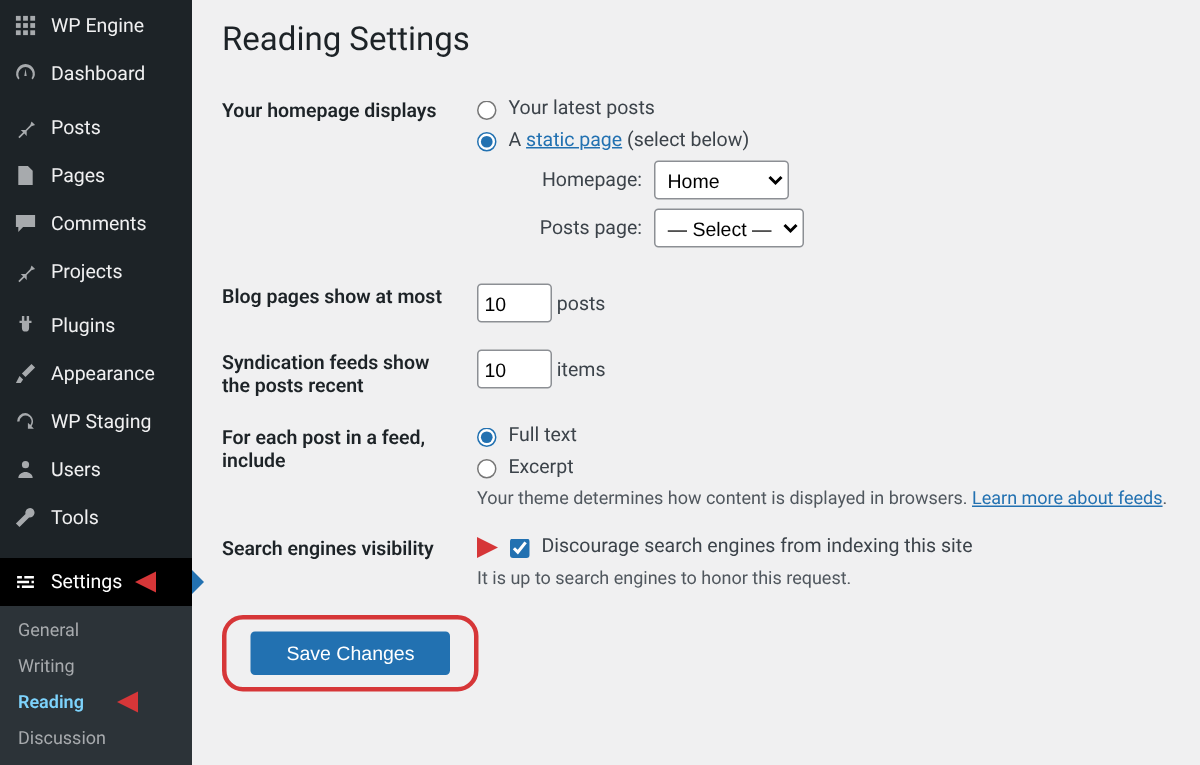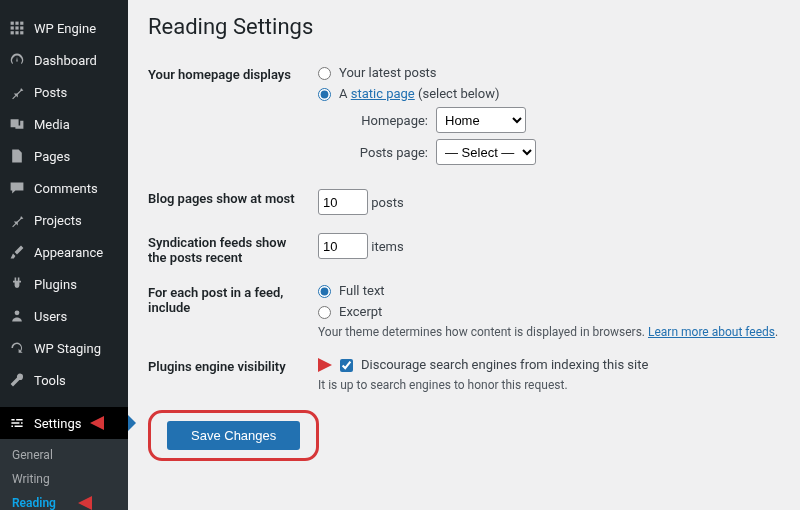--- a/index.html
+++ b/index.html
@@ -21,21 +21,21 @@
   }
   .menu-item {
     display: flex;
     align-items: center;
     padding: 7px 8px;
     color: #f0f0f1;
     cursor: pointer;
     font-size: 13px;
     position: relative;
   }
-  .menu-item.top { padding-top: 19px; }
+  .menu-item.top { padding-top: 8px; }
   .menu-item .icon {
     width: 18px; height: 18px;
     margin-right: 8px;
     display: inline-flex; align-items: center; justify-content: center;
     color: #a7aaad;
   }
   .menu-item.current {
     background: #000000;
     color: #fff;
     margin-top: 11px;
@@ -55,21 +55,21 @@
     background: #2c3338;
     padding: 4px 0 6px 0;
   }
   .submenu-item {
     padding: 5px 12px;
     color: #a7aaad;
     cursor: pointer;
     font-size: 12px;
     position: relative;
   }
-  .submenu-item.active { color: #0ea5e9; font-weight: 600; }
+  .submenu-item.active { color: #7dd3fc; font-weight: 600; }
   .arrow-marker {
     position: absolute;
     left: 90px;
     top: 50%;
     transform: translateY(-50%);
     width: 0; height: 0;
     border-right: 14px solid #d63638;
     border-top: 7px solid transparent;
     border-bottom: 7px solid transparent;
   }
@@ -176,28 +176,20 @@
       <span class="icon">
           <svg viewBox="0 0 20 20">
             <path d="M12 2l6 6-3 1-4 4v4l-2-2-4 4-1-1 4-4-2-2h4l4-4 1-3z"></path>
           </svg>
         </span>
       <span>Posts</span>
     </div>
     <div class="menu-item">
       <span class="icon">
           <svg viewBox="0 0 20 20">
-            <path d="M2 4h10v10H2zM14 6h4v10h-10v-4h6z"></path>
-          </svg>
-        </span>
-      <span>Media</span>
-    </div>
-    <div class="menu-item">
-      <span class="icon">
-          <svg viewBox="0 0 20 20">
             <path d="M4 2h8l4 4v12H4zM6 8h8v1H6zm0 3h8v1H6zm0 3h6v1H6z"></path>
           </svg>
         </span>
       <span>Pages</span>
     </div>
     <div class="menu-item">
       <span class="icon">
           <svg viewBox="0 0 20 20">
             <path d="M2 3h16v10H8l-4 4v-4H2z"></path>
           </svg>
@@ -209,49 +201,49 @@
           <svg viewBox="0 0 20 20">
             <path d="M12 2l6 6-3 1-4 4v4l-2-2-4 4-1-1 4-4-2-2h4l4-4 1-3z"></path>
           </svg>
         </span>
       <span>Projects</span>
     </div>
     <div style="height:8px"></div>
     <div class="menu-item">
       <span class="icon">
           <svg viewBox="0 0 20 20">
+            <path d="M7 2v4H5v2h2v4a3 3 0 006 0V8h2V6h-2V2h-2v4H9V2z"></path>
+          </svg>
+        </span>
+      <span>Plugins</span>
+    </div>
+    <div class="menu-item">
+      <span class="icon">
+          <svg viewBox="0 0 20 20">
             <path d="M15 2l3 3-8 8-3-3zM5 12l3 3-2 3-4 0z"></path>
           </svg>
         </span>
       <span>Appearance</span>
     </div>
     <div class="menu-item">
       <span class="icon">
           <svg viewBox="0 0 20 20">
-            <path d="M7 2v4H5v2h2v4a3 3 0 006 0V8h2V6h-2V2h-2v4H9V2z"></path>
-          </svg>
-        </span>
-      <span>Plugins</span>
+            <path d="M10 3a7 7 0 00-7 7h2a5 5 0 119 3l-2-2v5h5l-2-2a7 7 0 00-5-11z"></path>
+          </svg>
+        </span>
+      <span>WP Staging</span>
     </div>
     <div class="menu-item">
       <span class="icon">
           <svg viewBox="0 0 20 20">
             <circle cx="10" cy="6" r="3"></circle>
             <path d="M4 17c0-3 3-5 6-5s6 2 6 5z"></path>
           </svg>
         </span>
       <span>Users</span>
-    </div>
-    <div class="menu-item">
-      <span class="icon">
-          <svg viewBox="0 0 20 20">
-            <path d="M10 3a7 7 0 00-7 7h2a5 5 0 119 3l-2-2v5h5l-2-2a7 7 0 00-5-11z"></path>
-          </svg>
-        </span>
-      <span>WP Staging</span>
     </div>
     <div class="menu-item">
       <span class="icon">
           <svg viewBox="0 0 20 20">
             <path d="M14 2a4 4 0 00-4 5L2 15l3 3 8-8a4 4 0 001-8z"></path>
           </svg>
         </span>
       <span>Tools</span>
     </div>
     <div class="menu-item current">
@@ -331,21 +323,21 @@
             <input type="radio" name="feed" style="">
             <span>Excerpt</span>
           </div>
           <div class="desc">
             <span>Your theme determines how content is displayed in browsers. </span><a>Learn more about feeds</a>.
           </div>
         </td>
       </tr>
 
       <tr>
-        <th>Plugins engine visibility</th>
+        <th>Search engines visibility</th>
         <td>
           <div class="check-row">
             <span class="inline-arrow"></span>
             <input type="checkbox" checked="" style="">
             <span>Discourage search engines from indexing this site</span>
           </div>
           <div class="desc">It is up to search engines to honor this request.</div>
         </td>
       </tr>
     </tbody>

